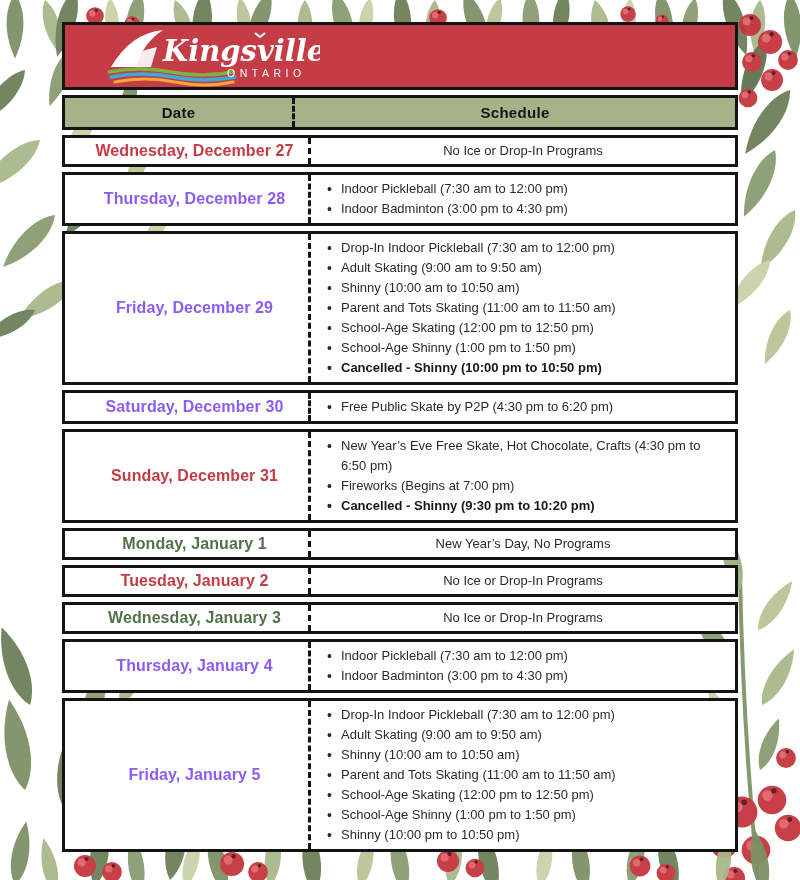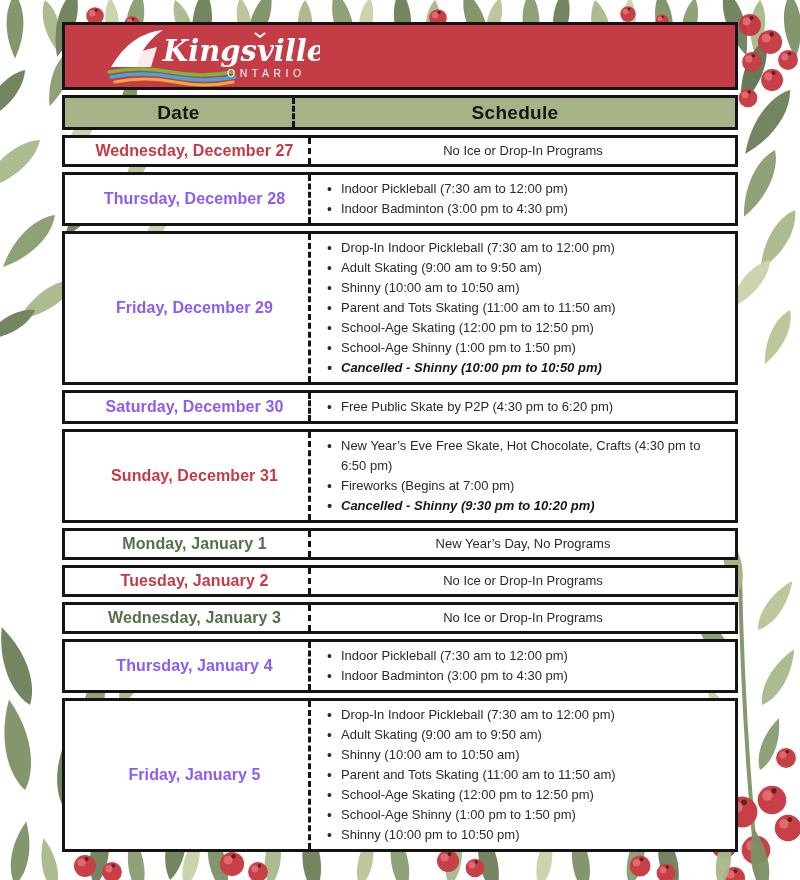--- a/index.html
+++ b/index.html
@@ -18,21 +18,21 @@
   .banner{
     background:#C43D46;height:68px;display:flex;align-items:center;
   }
   .logo{flex:0 0 225px;padding-left:40px;display:flex;align-items:center;}
   .titles{flex:1;text-align:center;color:#ffffff;font-weight:800;
     font-size:22.5px;line-height:28px;letter-spacing:0.2px;padding-right:8px;}
   
   .col-header{background:#A6B287;display:flex;height:35px;}
   .col-header .hcell{
     display:flex;align-items:center;justify-content:center;
-    font-weight:800;font-size:19px;color:#151515;letter-spacing:0.3px;
+    font-weight:800;font-size:15px;color:#151515;letter-spacing:0.3px;
   }
   .hcell.hdate{width:227px;}
   .hcell.hsched{flex:1;border-left:3px dashed #141414;}
   
   .row{display:flex;}
   .cell{box-sizing:border-box;}
   .date{
     width:227px;display:flex;align-items:center;justify-content:center;
     font-weight:800;font-size:16px;text-align:center;padding:3px 6px;
     letter-spacing:0.1px;
@@ -45,21 +45,21 @@
     flex:1;border-left:3px dashed #141414;color:#2a2a2a;
     font-size:13px;line-height:20px;
   }
   .sched.centered{display:flex;align-items:center;justify-content:center;
     text-align:center;padding:3px 8px;min-height:26px;}
   .sched ul{list-style:none;margin:0;padding:4px 6px 4px 16px;}
   .sched li{position:relative;padding-left:14px;}
   .sched li::before{
     content:"\2022";position:absolute;left:0;top:0;font-size:14px;color:#2a2a2a;
   }
-  .sched li.bold{font-weight:800;color:#171717;font-style:italic;}
+  .sched li.bold{font-weight:800;color:#171717;}
 </style>
 </head>
 <body>
 
 <svg class="bg" width="800" height="880" viewBox="0 0 800 880" aria-hidden="true">
   <defs>
     <path id="lf" d="M0,0 C7,-9 9,-27 0,-46 C-9,-27 -7,-9 0,0 Z"></path>
     <g id="br">
       <circle r="11" fill="#C5353E"></circle>
       <circle cx="-3.5" cy="-3.5" r="4" fill="#E8737A" opacity="0.75"></circle>

